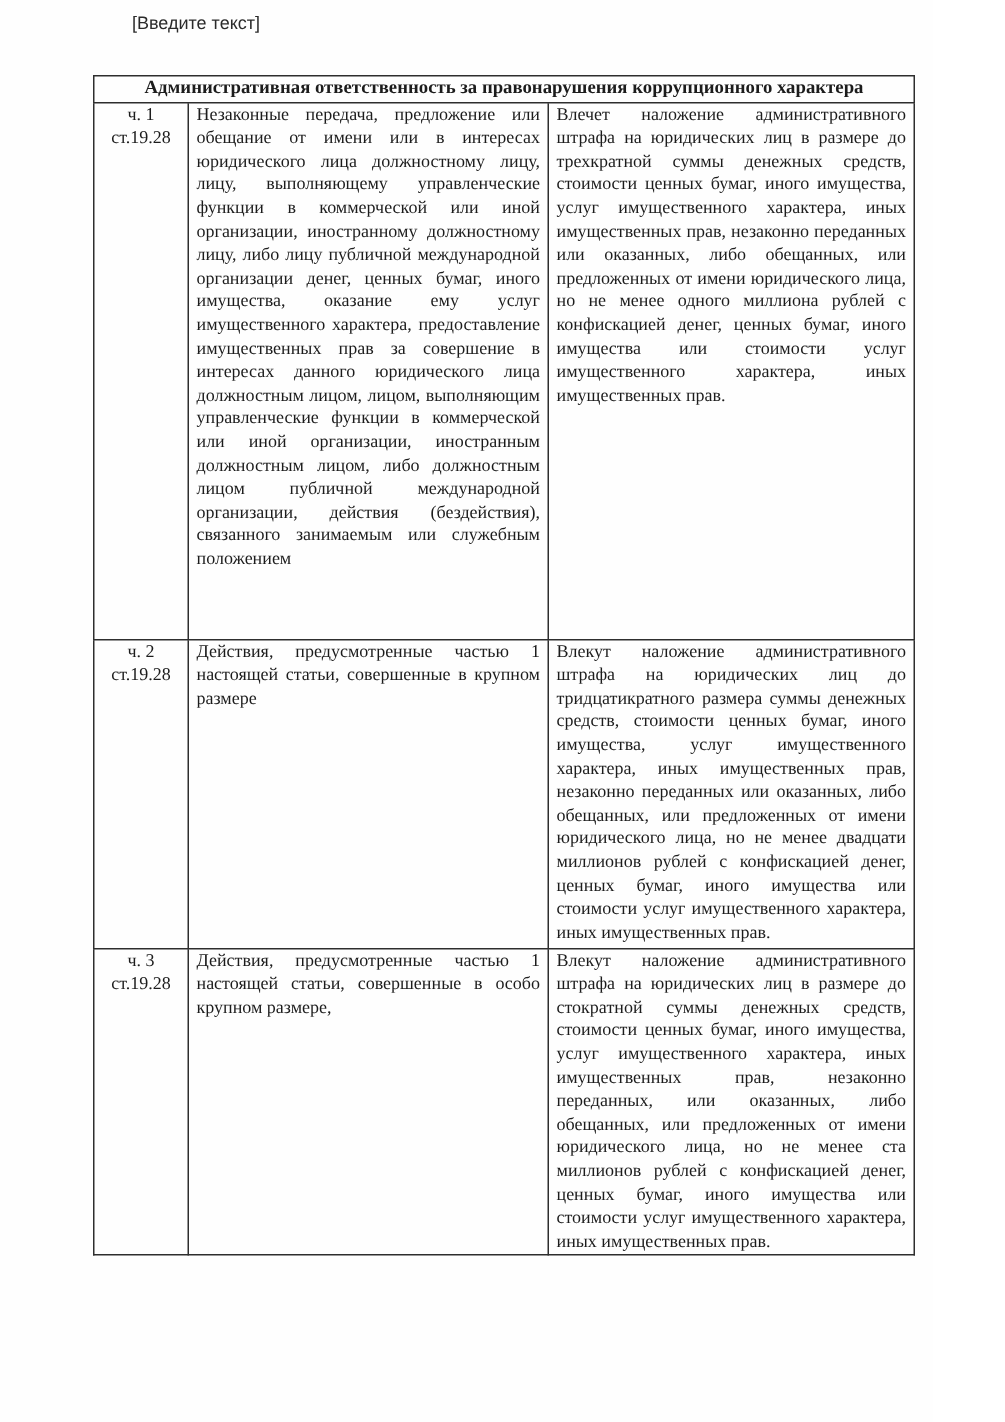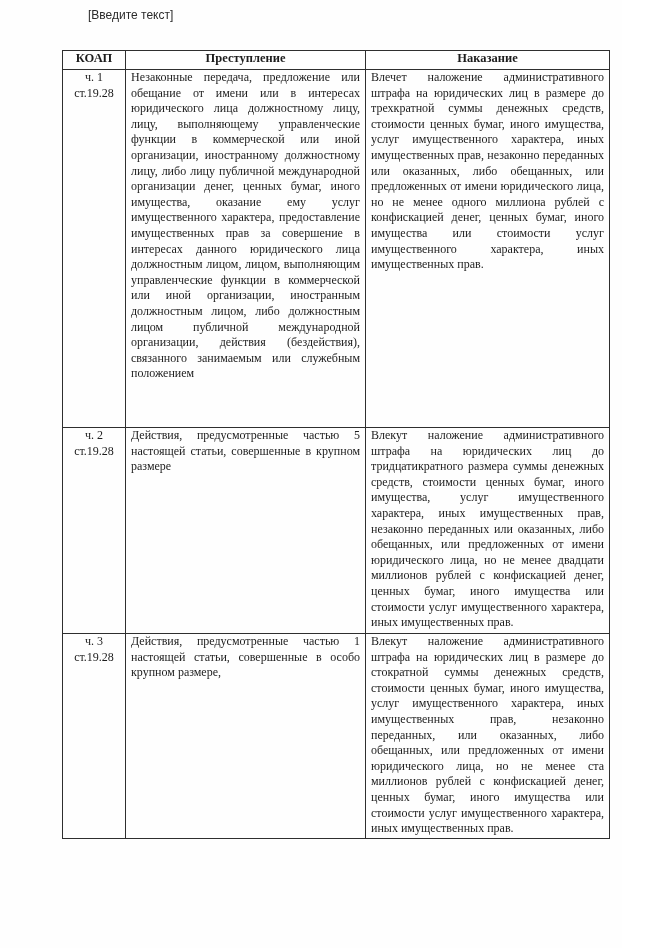--- a/index.html
+++ b/index.html
@@ -79,36 +79,34 @@
   <div class="header-placeholder">[Введите текст]</div>
 
   <table class="doc-table">
     <colgroup>
       <col class="col-koap">
       <col class="col-crime">
       <col class="col-punish">
     </colgroup>
     <thead>
       <tr>
-        <th class="col-header">КОАП</th>
-        <th class="col-header">Преступление</th>
-        <th class="col-header">Наказание</th>
+        <th class="table-title" colspan="3">Административная ответственность за правонарушения коррупционного характера</th>
       </tr>
     </thead>
     <tbody>
       <tr class="row-1">
         <td class="koap-cell">ч. 1
 ст.19.28</td>
         <td class="text-cell">Незаконные передача, предложение или обещание от имени или в интересах юридического лица должностному лицу, лицу, выполняющему управленческие функции в коммерческой или иной организации, иностранному должностному лицу, либо лицу публичной международной организации денег, ценных бумаг, иного имущества, оказание ему услуг имущественного характера, предоставление имущественных прав за совершение в интересах данного юридического лица должностным лицом, лицом, выполняющим управленческие функции в коммерческой или иной организации, иностранным должностным лицом, либо должностным лицом публичной международной организации, действия (бездействия), связанного занимаемым или служебным положением</td>
         <td class="text-cell">Влечет наложение административного штрафа на юридических лиц в размере до трехкратной суммы денежных средств, стоимости ценных бумаг, иного имущества, услуг имущественного характера, иных имущественных прав, незаконно переданных или оказанных, либо обещанных, или предложенных от имени юридического лица, но не менее одного миллиона рублей с конфискацией денег, ценных бумаг, иного имущества или стоимости услуг имущественного характера, иных имущественных прав.</td>
       </tr>
       <tr class="row-2">
         <td class="koap-cell">ч. 2
 ст.19.28</td>
-        <td class="text-cell">Действия, предусмотренные частью 5 настоящей статьи, совершенные в крупном размере</td>
+        <td class="text-cell">Действия, предусмотренные частью 1 настоящей статьи, совершенные в крупном размере</td>
         <td class="text-cell">Влекут наложение административного штрафа на юридических лиц до тридцатикратного размера суммы денежных средств, стоимости ценных бумаг, иного имущества, услуг имущественного характера, иных имущественных прав, незаконно переданных или оказанных, либо обещанных, или предложенных от имени юридического лица, но не менее двадцати миллионов рублей с конфискацией денег, ценных бумаг, иного имущества или стоимости услуг имущественного характера, иных имущественных прав.</td>
       </tr>
       <tr class="row-3">
         <td class="koap-cell">ч. 3
 ст.19.28</td>
         <td class="text-cell">Действия, предусмотренные частью 1 настоящей статьи, совершенные в особо крупном размере,</td>
         <td class="text-cell">Влекут наложение административного штрафа на юридических лиц в размере до стократной суммы денежных средств, стоимости ценных бумаг, иного имущества, услуг имущественного характера, иных имущественных прав, незаконно переданных, или оказанных, либо обещанных, или предложенных от имени юридического лица, но не менее ста миллионов рублей с конфискацией денег, ценных бумаг, иного имущества или стоимости услуг имущественного характера, иных имущественных прав.</td>
       </tr>
     </tbody>
   </table>

